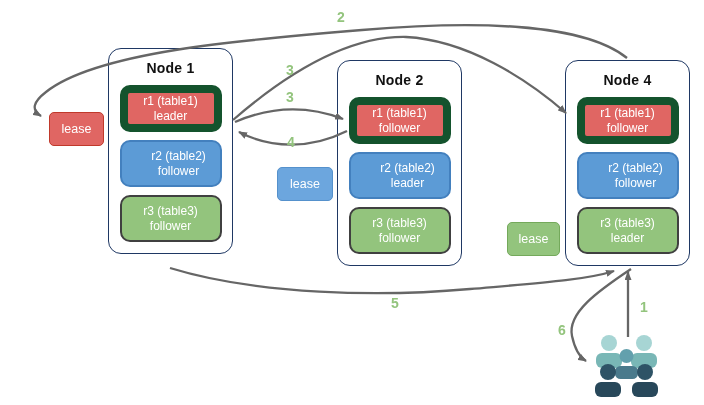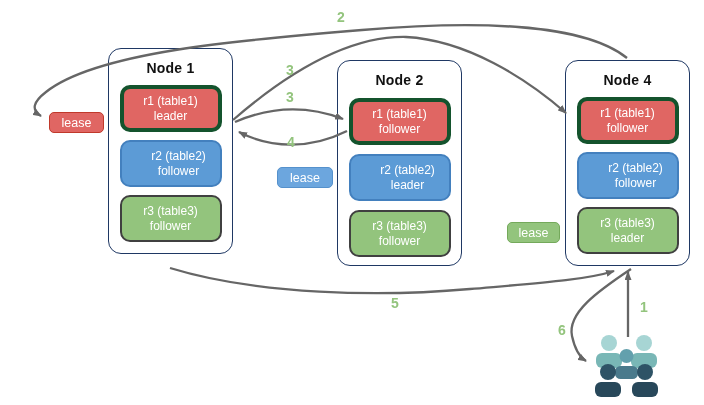--- a/index.html
+++ b/index.html
@@ -11,25 +11,25 @@
     position:absolute;width:125px;height:206px;background:#ffffff;
     border:1.6px solid #1F3864;border-radius:13px;box-sizing:border-box;
     display:flex;flex-direction:column;align-items:center;padding-top:11px;
   }
   .node-title{font-size:14px;font-weight:bold;color:#111111;margin-bottom:9px;letter-spacing:.2px;}
   .replica{
     width:102px;height:47px;border-radius:10px;box-sizing:border-box;
     display:flex;flex-direction:column;align-items:center;justify-content:center;
     color:#ffffff;font-size:12px;line-height:15px;margin-bottom:8px;text-align:center;
   }
-  .replica.red{background:#E06663;border:4px solid #14532d;}
+  .replica.red{background:#E06663;border:8px solid #14532d;}
   .replica.blue{background:#5C9BD6;border:2px solid #4380BE;padding-left:16px;}
   .replica.green{background:#93C47D;border:2px solid #404040;}
   .lease{
-    position:absolute;height:21px;border-radius:5px;box-sizing:border-box;
+    position:absolute;height:34px;border-radius:5px;box-sizing:border-box;
     display:flex;align-items:center;justify-content:center;
     color:#ffffff;font-size:12.5px;
   }
   .lease.red{left:49px;top:112px;width:55px;background:#E06663;border:1.6px solid #C0392B;}
   .lease.blue{left:277px;top:167px;width:56px;background:#6CA6DE;border:1.6px solid #5591CC;}
   .lease.green{left:507px;top:222px;width:53px;background:#93C47D;border:1.6px solid #74A95B;}
   .num{
     position:absolute;transform:translate(-50%,-50%);
     color:#93C47D;font-size:14px;font-weight:bold;
   }
@@ -50,21 +50,21 @@
     <div class="replica blue">
       <span>r2 (table2)</span>
       <span>follower</span>
     </div>
     <div class="replica green">
       <span>r3 (table3)</span>
       <span>follower</span>
     </div>
   </div>
 
-  <div class="node" style="left:337px;top:60px;justify-content:space-between;">
+  <div class="node" style="left:337px;top:60px;">
     <div class="node-title">Node 2</div>
     <div class="replica red">
       <span>r1 (table1)</span>
       <span>follower</span>
     </div>
     <div class="replica blue">
       <span>r2 (table2)</span>
       <span>leader</span>
     </div>
     <div class="replica green">

